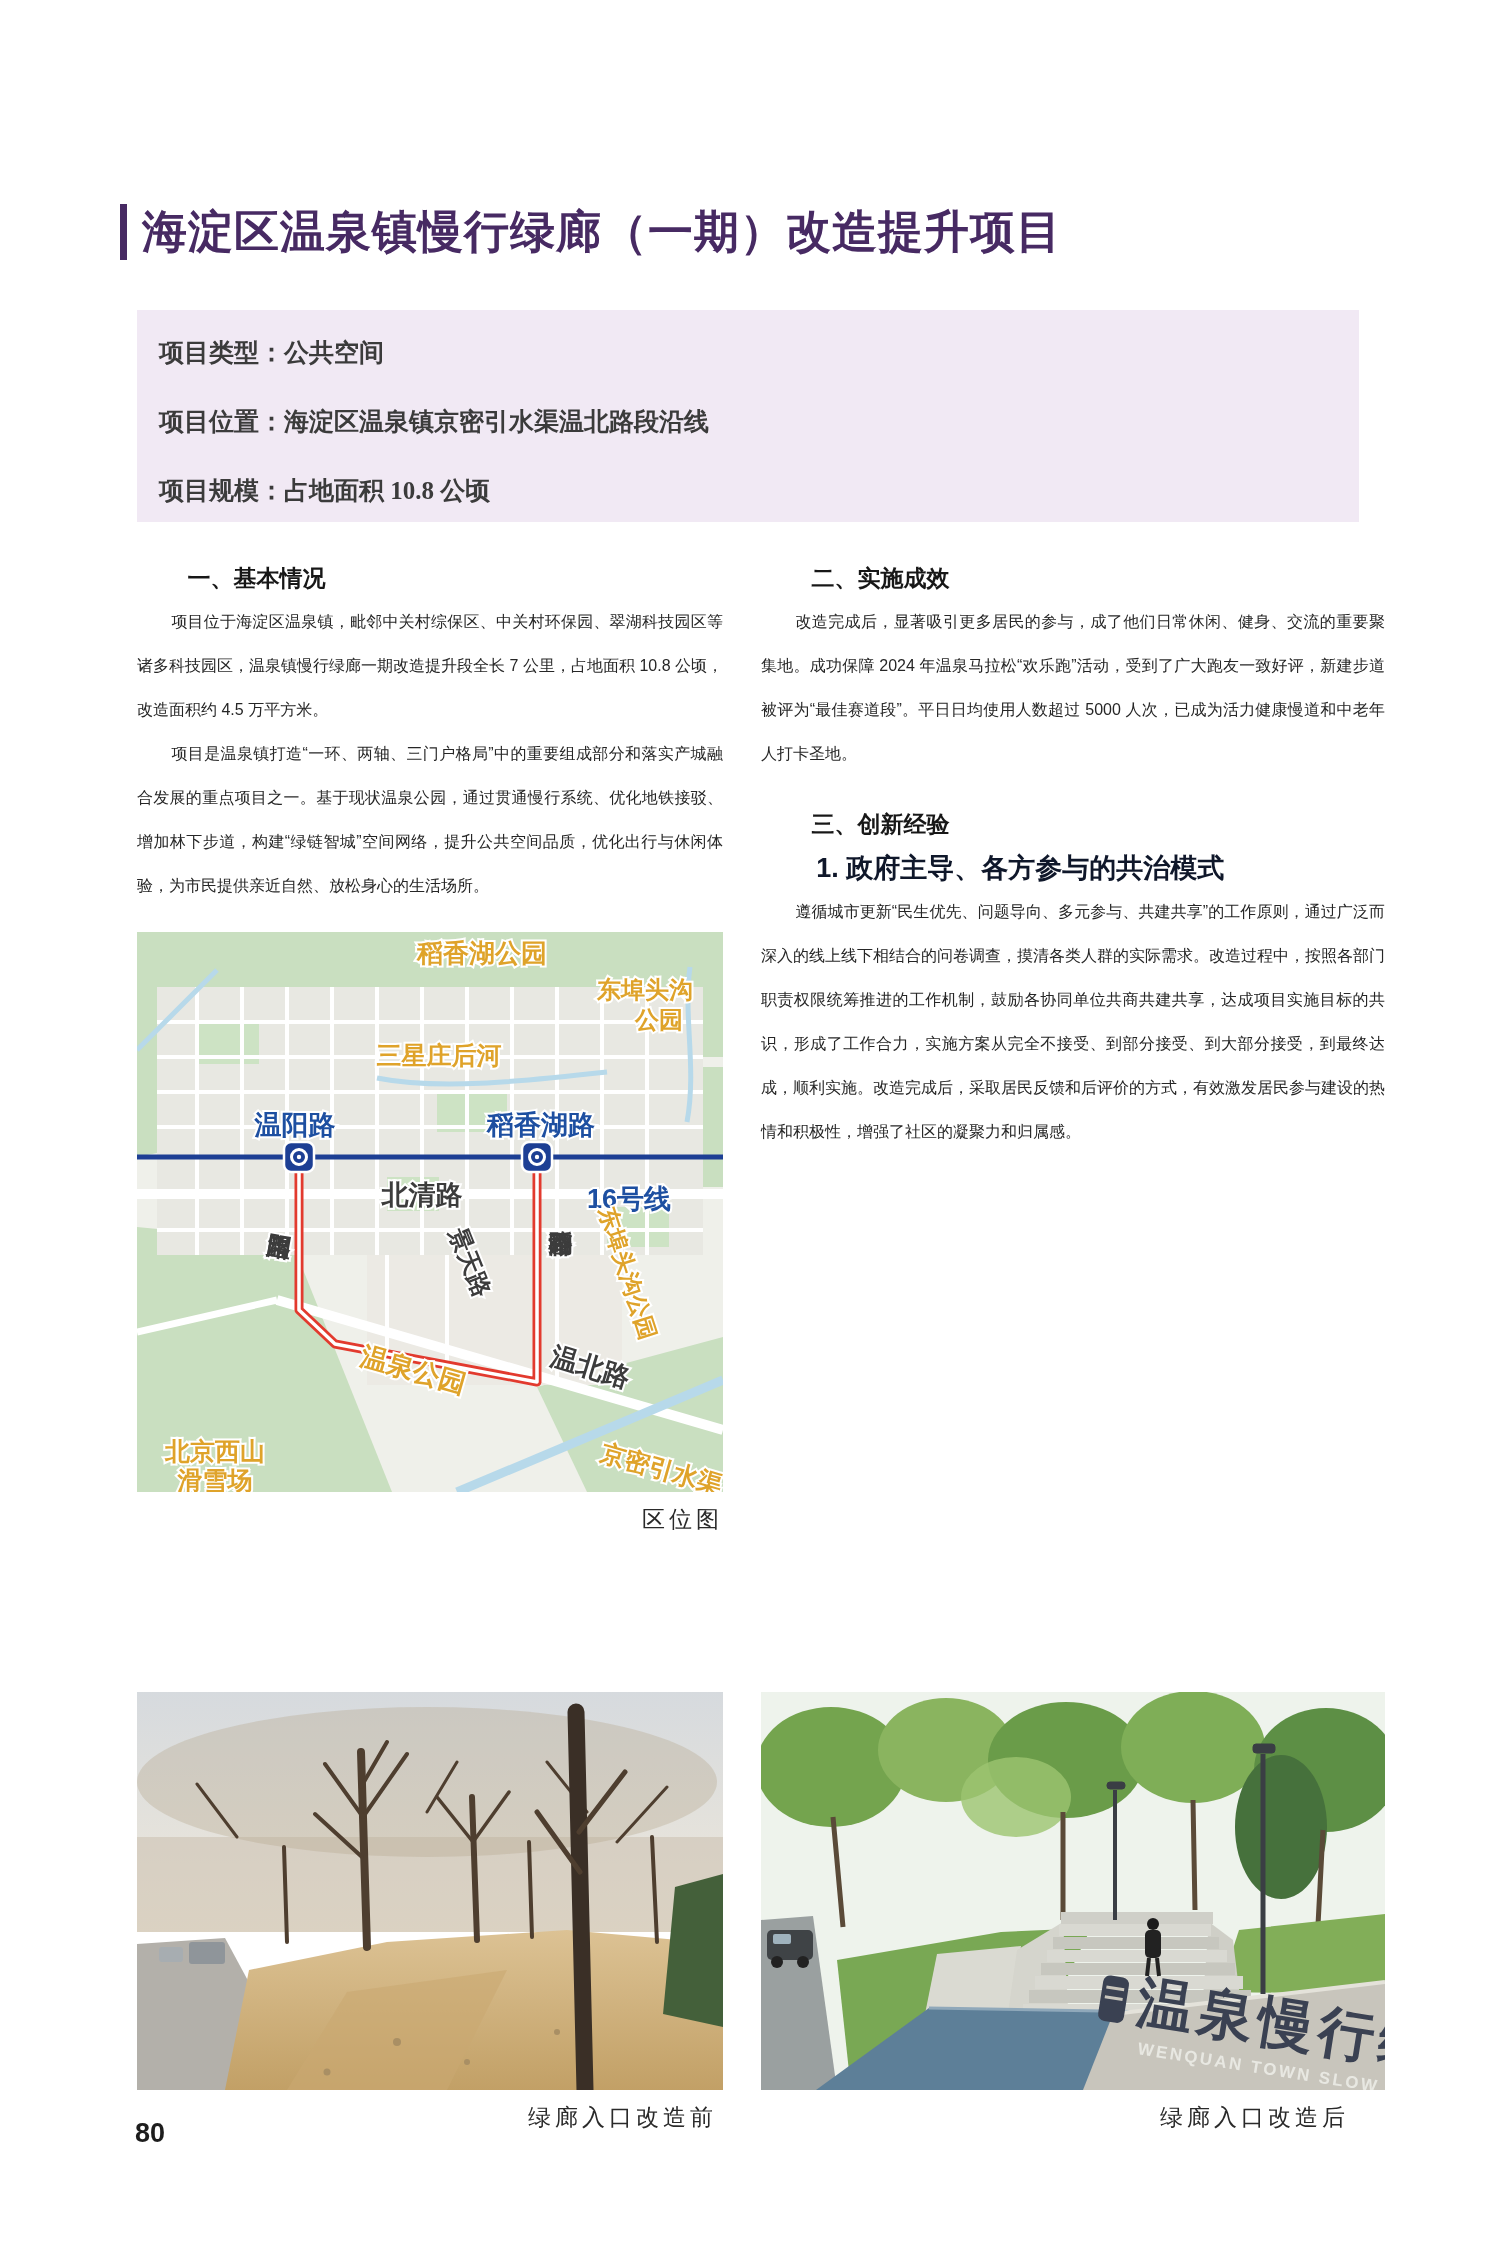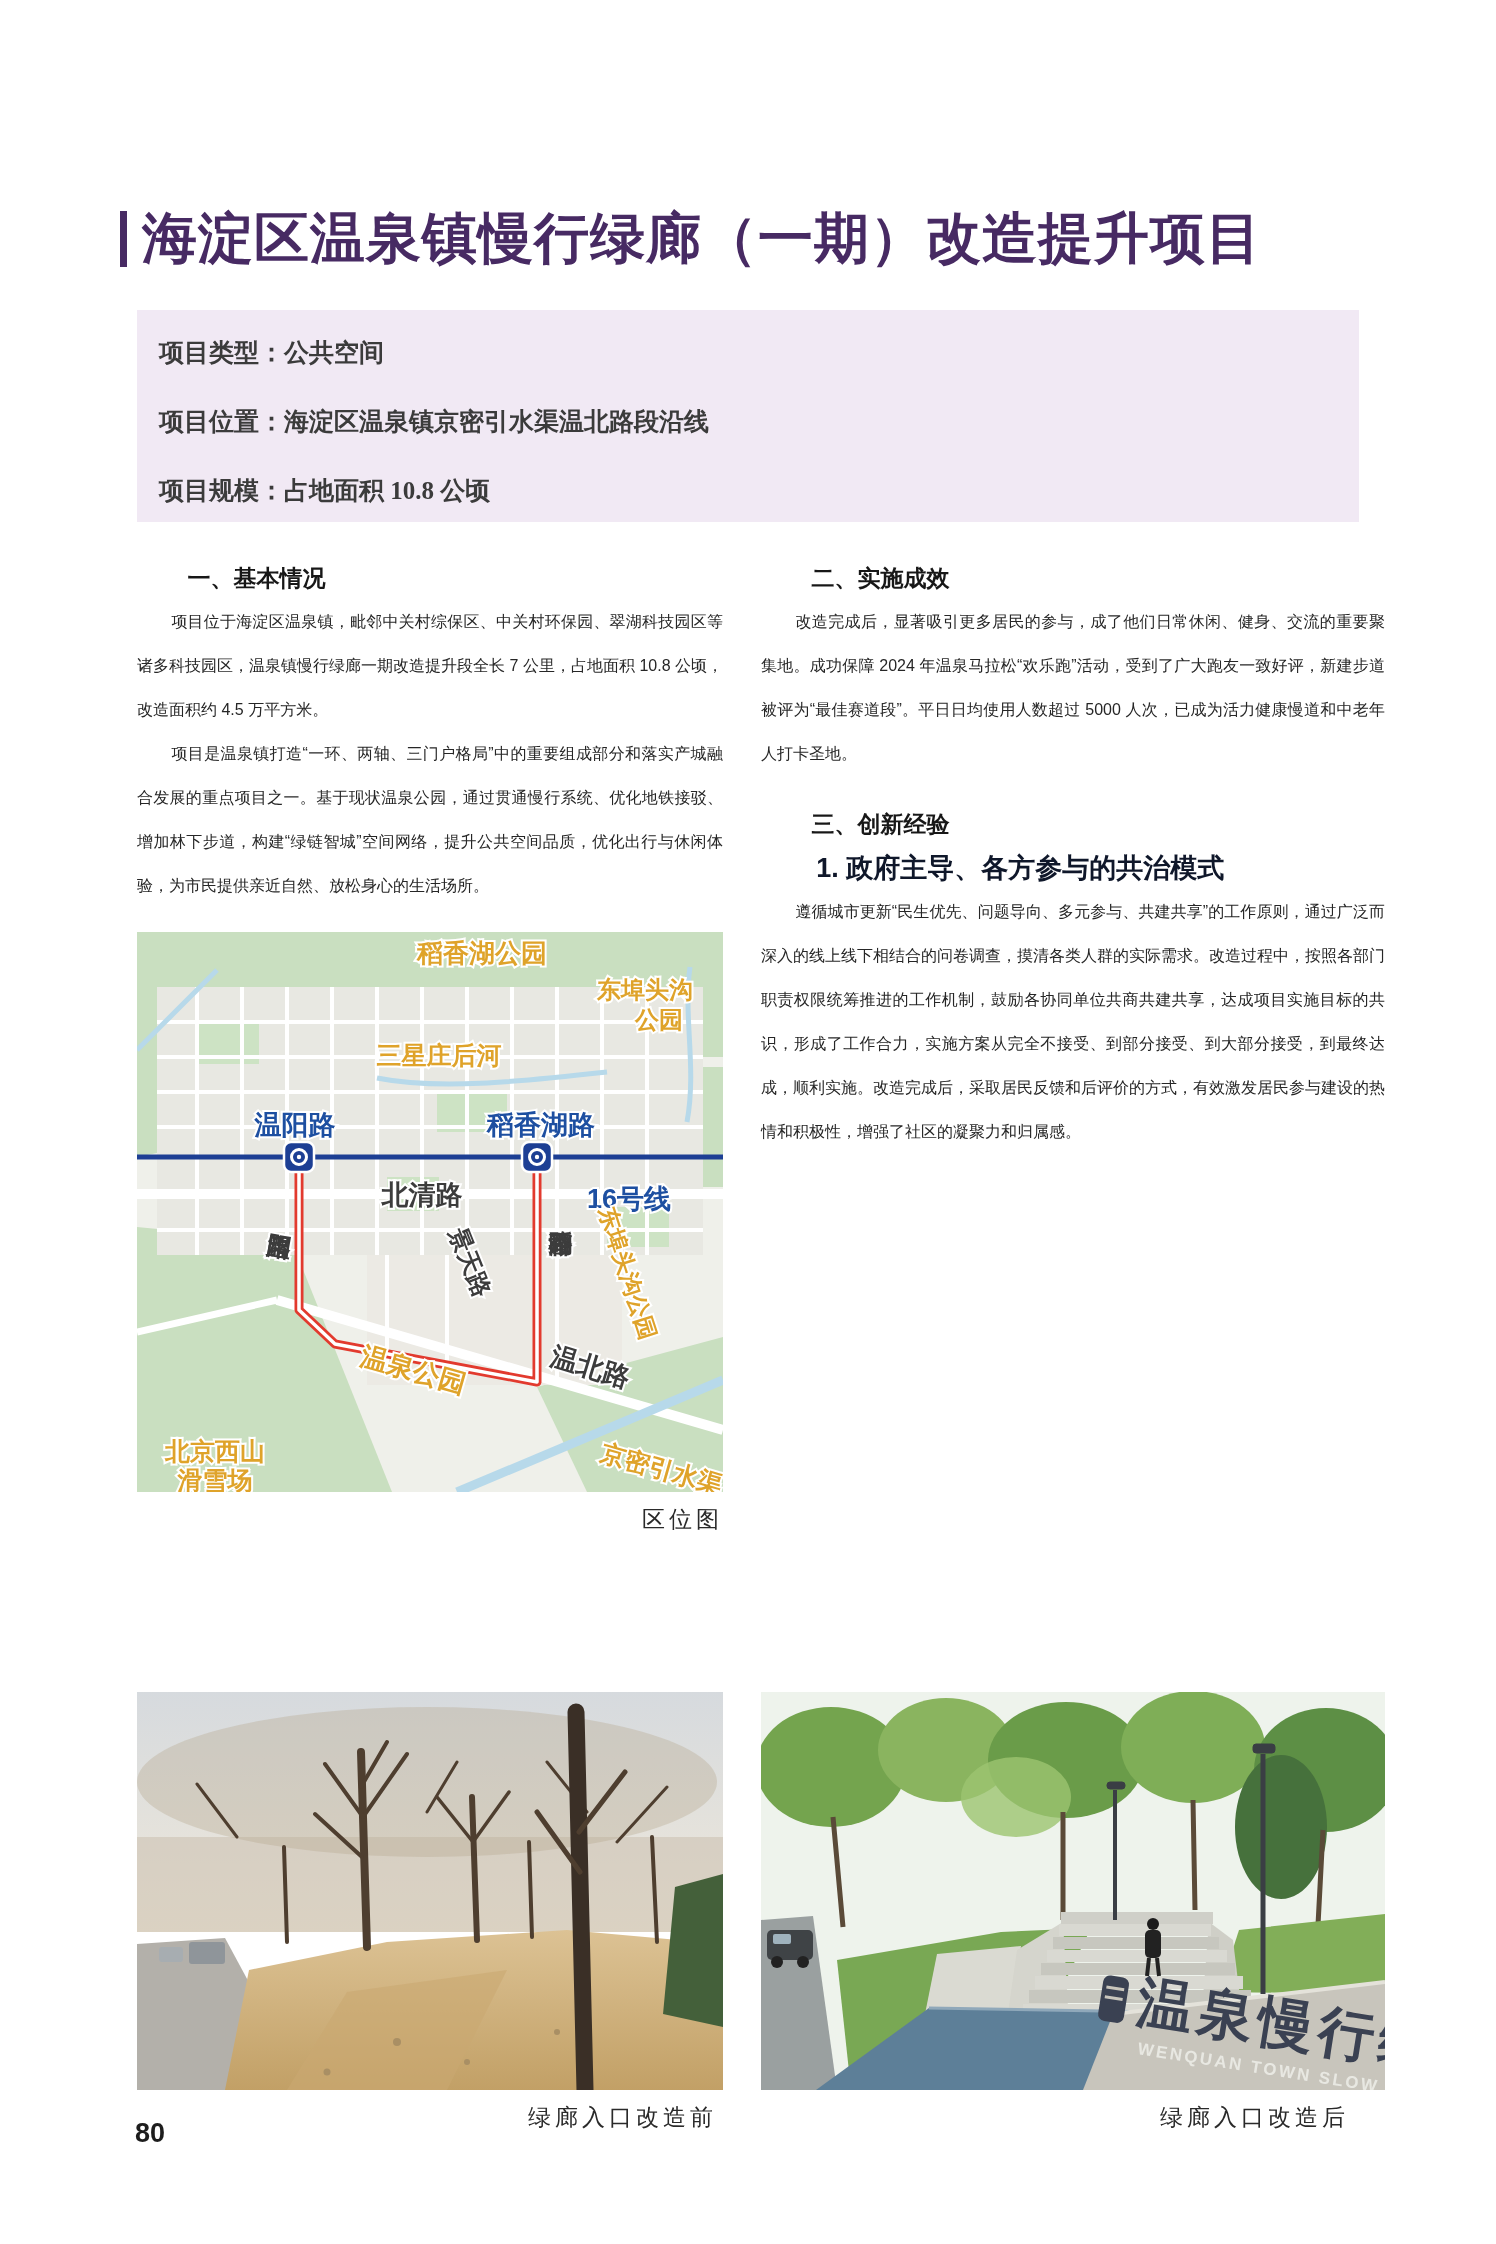--- a/index.html
+++ b/index.html
@@ -3,21 +3,21 @@
 <meta charset="utf-8">
 <style>
   * { margin:0; padding:0; box-sizing:border-box; }
   html,body { background:#ffffff; }
   .page {
     position:relative; width:1496px; height:2244px; background:#ffffff;
     font-family:"Liberation Sans","DejaVu Sans",sans-serif; color:#262626; overflow:hidden;
   }
   .title-block { position:absolute; left:120px; top:202px; display:flex; align-items:center; }
   .title-bar { width:7px; height:56px; background:#472a63; margin-right:15px; }
-  .title-block h1 { font-size:55px; font-weight:bold; color:#472a63; letter-spacing:1px; white-space:nowrap; }
+  .title-block h1 { font-size:45px; font-weight:bold; color:#472a63; letter-spacing:1px; white-space:nowrap; }
 
   .info-box {
     position:absolute; left:137px; top:310px; width:1222px; height:212px;
     background:#f1e9f4; display:flex; padding:26px 10px 26px 22px;
   }
   .info-col { display:flex; flex-direction:column; justify-content:space-between; }
   .info-col.left  { width:47%;gap:36px; }
   .info-col.right { width:53%; }
   .info-row { font-size:25px; white-space:nowrap; }
   .info-label { font-weight:bold; color:#3b3b3b; }

